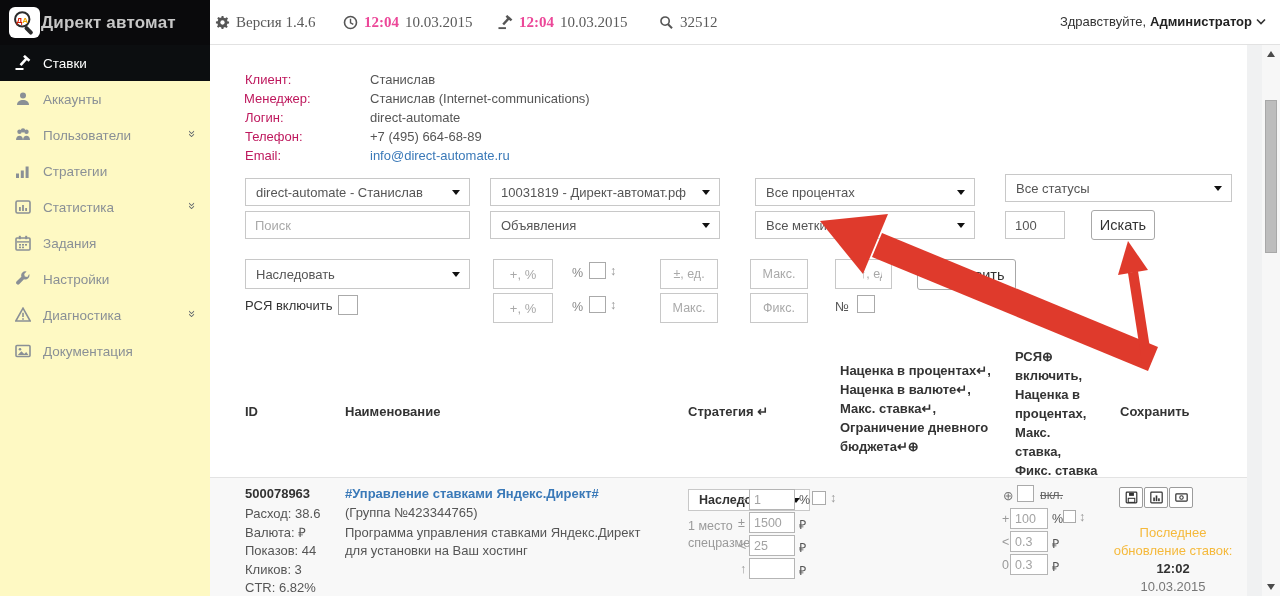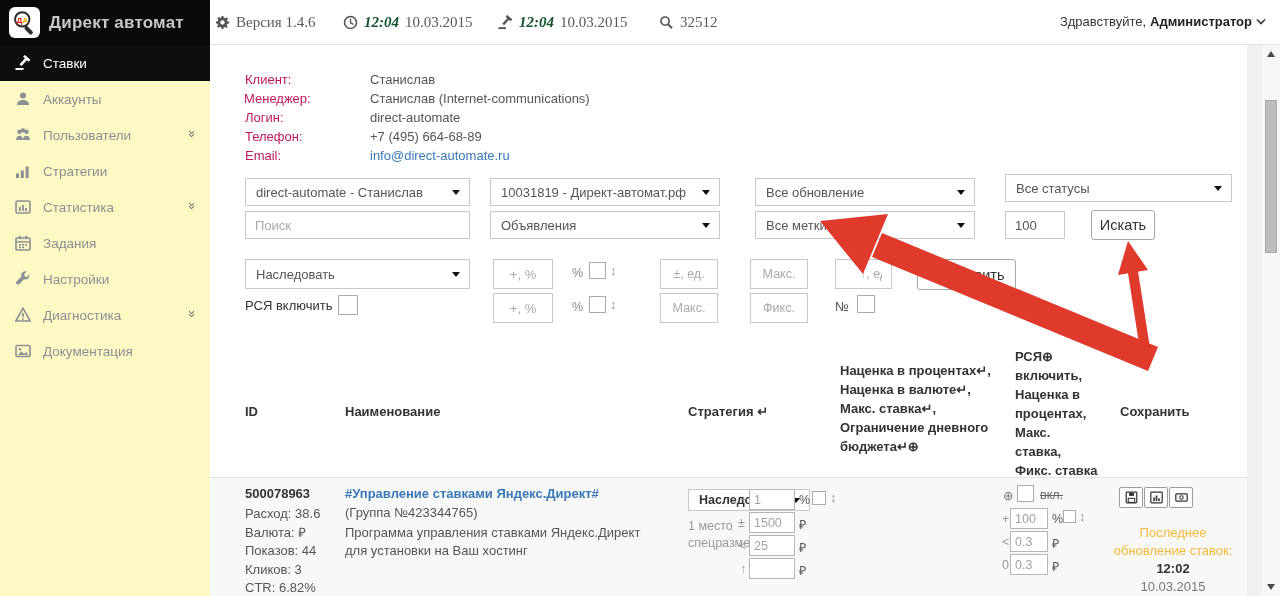--- a/index.html
+++ b/index.html
@@ -5,27 +5,27 @@
   * { margin:0; padding:0; box-sizing:border-box; }
   html,body { width:1280px; height:596px; background:#fff; overflow:hidden;
               font-family:"Liberation Sans", sans-serif; font-size:13px; color:#333; }
   .abs { position:absolute; }
   .page { position:relative; width:1280px; height:596px; background:#fff; overflow:hidden; }
 
   
   .topbar { position:absolute; left:0; top:0; width:1280px; height:45px; background:#fff;
             border-bottom:1px solid #e2e2e2; z-index:5; }
   .brand { position:absolute; left:0; top:0; width:210px; height:45px; background:#0a0a0c;
-           display:flex; align-items:center; gap:9px; padding-left:9px; }
+           display:flex; align-items:center; gap:1px; padding-left:9px; }
   .logo { width:31px; height:31px; background:#fff; border-radius:6px; display:flex;
           align-items:center; justify-content:center; }
   .brand-title { color:#c7c7c7; font-weight:bold; font-size:17px; letter-spacing:.2px; }
   .hitem { position:absolute; top:12px; height:20px; display:flex; align-items:center; gap:6px;
            font-family:"Liberation Serif", serif; font-size:15px; color:#5a5a5a; }
-  .hitem b { color:#14532d;font-style:italic; }
+  .hitem b { color:#ec4899; }
   .hicon { width:15px; height:15px; color:#555; flex:0 0 auto; }
   .greeting { position:absolute; right:14px; top:14px; font-size:13px; color:#333;
               display:flex; align-items:center; gap:4px; }
   .greeting b { color:#222; }
 
   
   .sidebar { position:absolute; left:0; top:45px; width:210px; height:551px; background:#fef9c3; z-index:4; }
   .side-item { position:relative; height:36px; display:flex; align-items:center; gap:12px;
                padding-left:15px; color:#8a9096; font-size:13.5px; cursor:pointer; }
   .side-item.active { background:#0c0e10; color:#fff; }
@@ -241,21 +241,21 @@
 
   <div class="sel" style="left:245px; top:178px; width:225px; height:28px;">
     <span>direct-automate - Станислав</span>
     <span class="caret"></span>
   </div>
   <div class="sel" style="left:490px; top:178px; width:230px; height:28px;">
     <span>10031819 - Директ-автомат.рф</span>
     <span class="caret"></span>
   </div>
   <div class="sel" style="left:755px; top:178px; width:220px; height:28px;">
-    <span>Все обновление</span>
+    <span>Все процентах</span>
     <span class="caret"></span>
   </div>
   <div class="sel" style="left:1005px; top:174px; width:227px; height:28px;">
     <span>Все статусы</span>
     <span class="caret"></span>
   </div>
 
   <input class="inp" style="left: 245px; top: 211px; width: 225px; height: 28px;" placeholder="Поиск">
   <div class="sel" style="left:490px; top:211px; width:230px; height:28px;">
     <span>Объявления</span>

